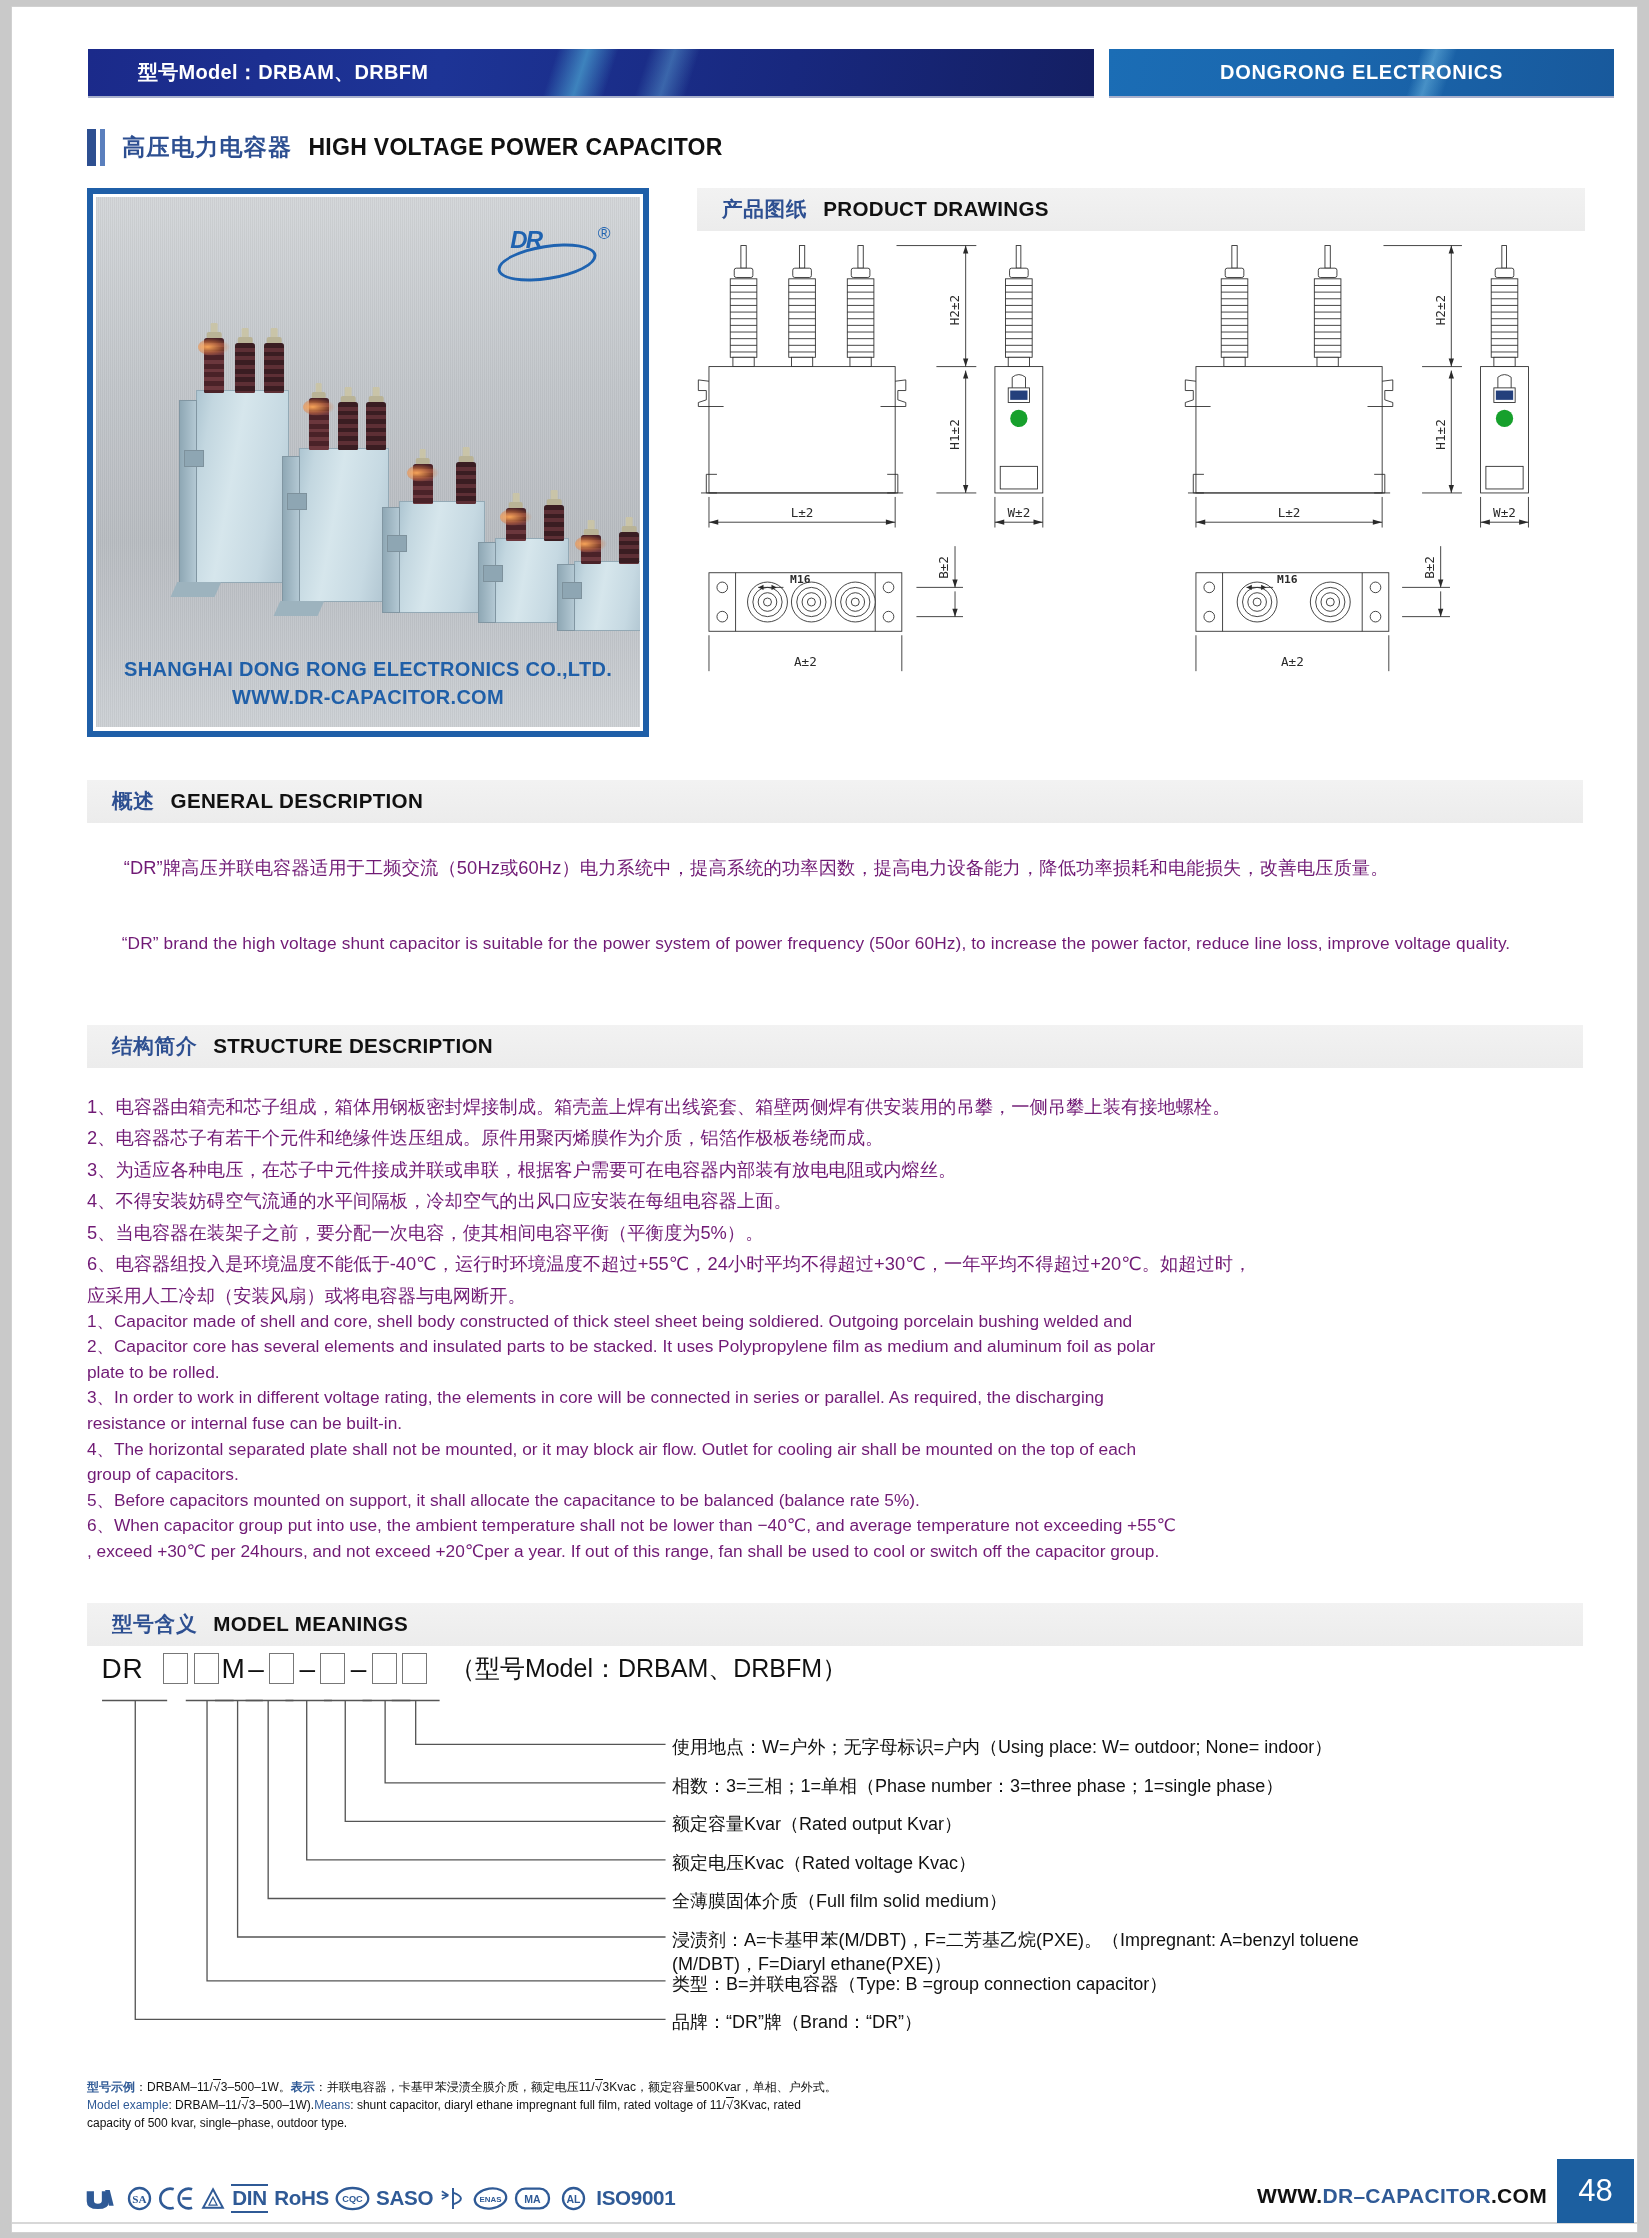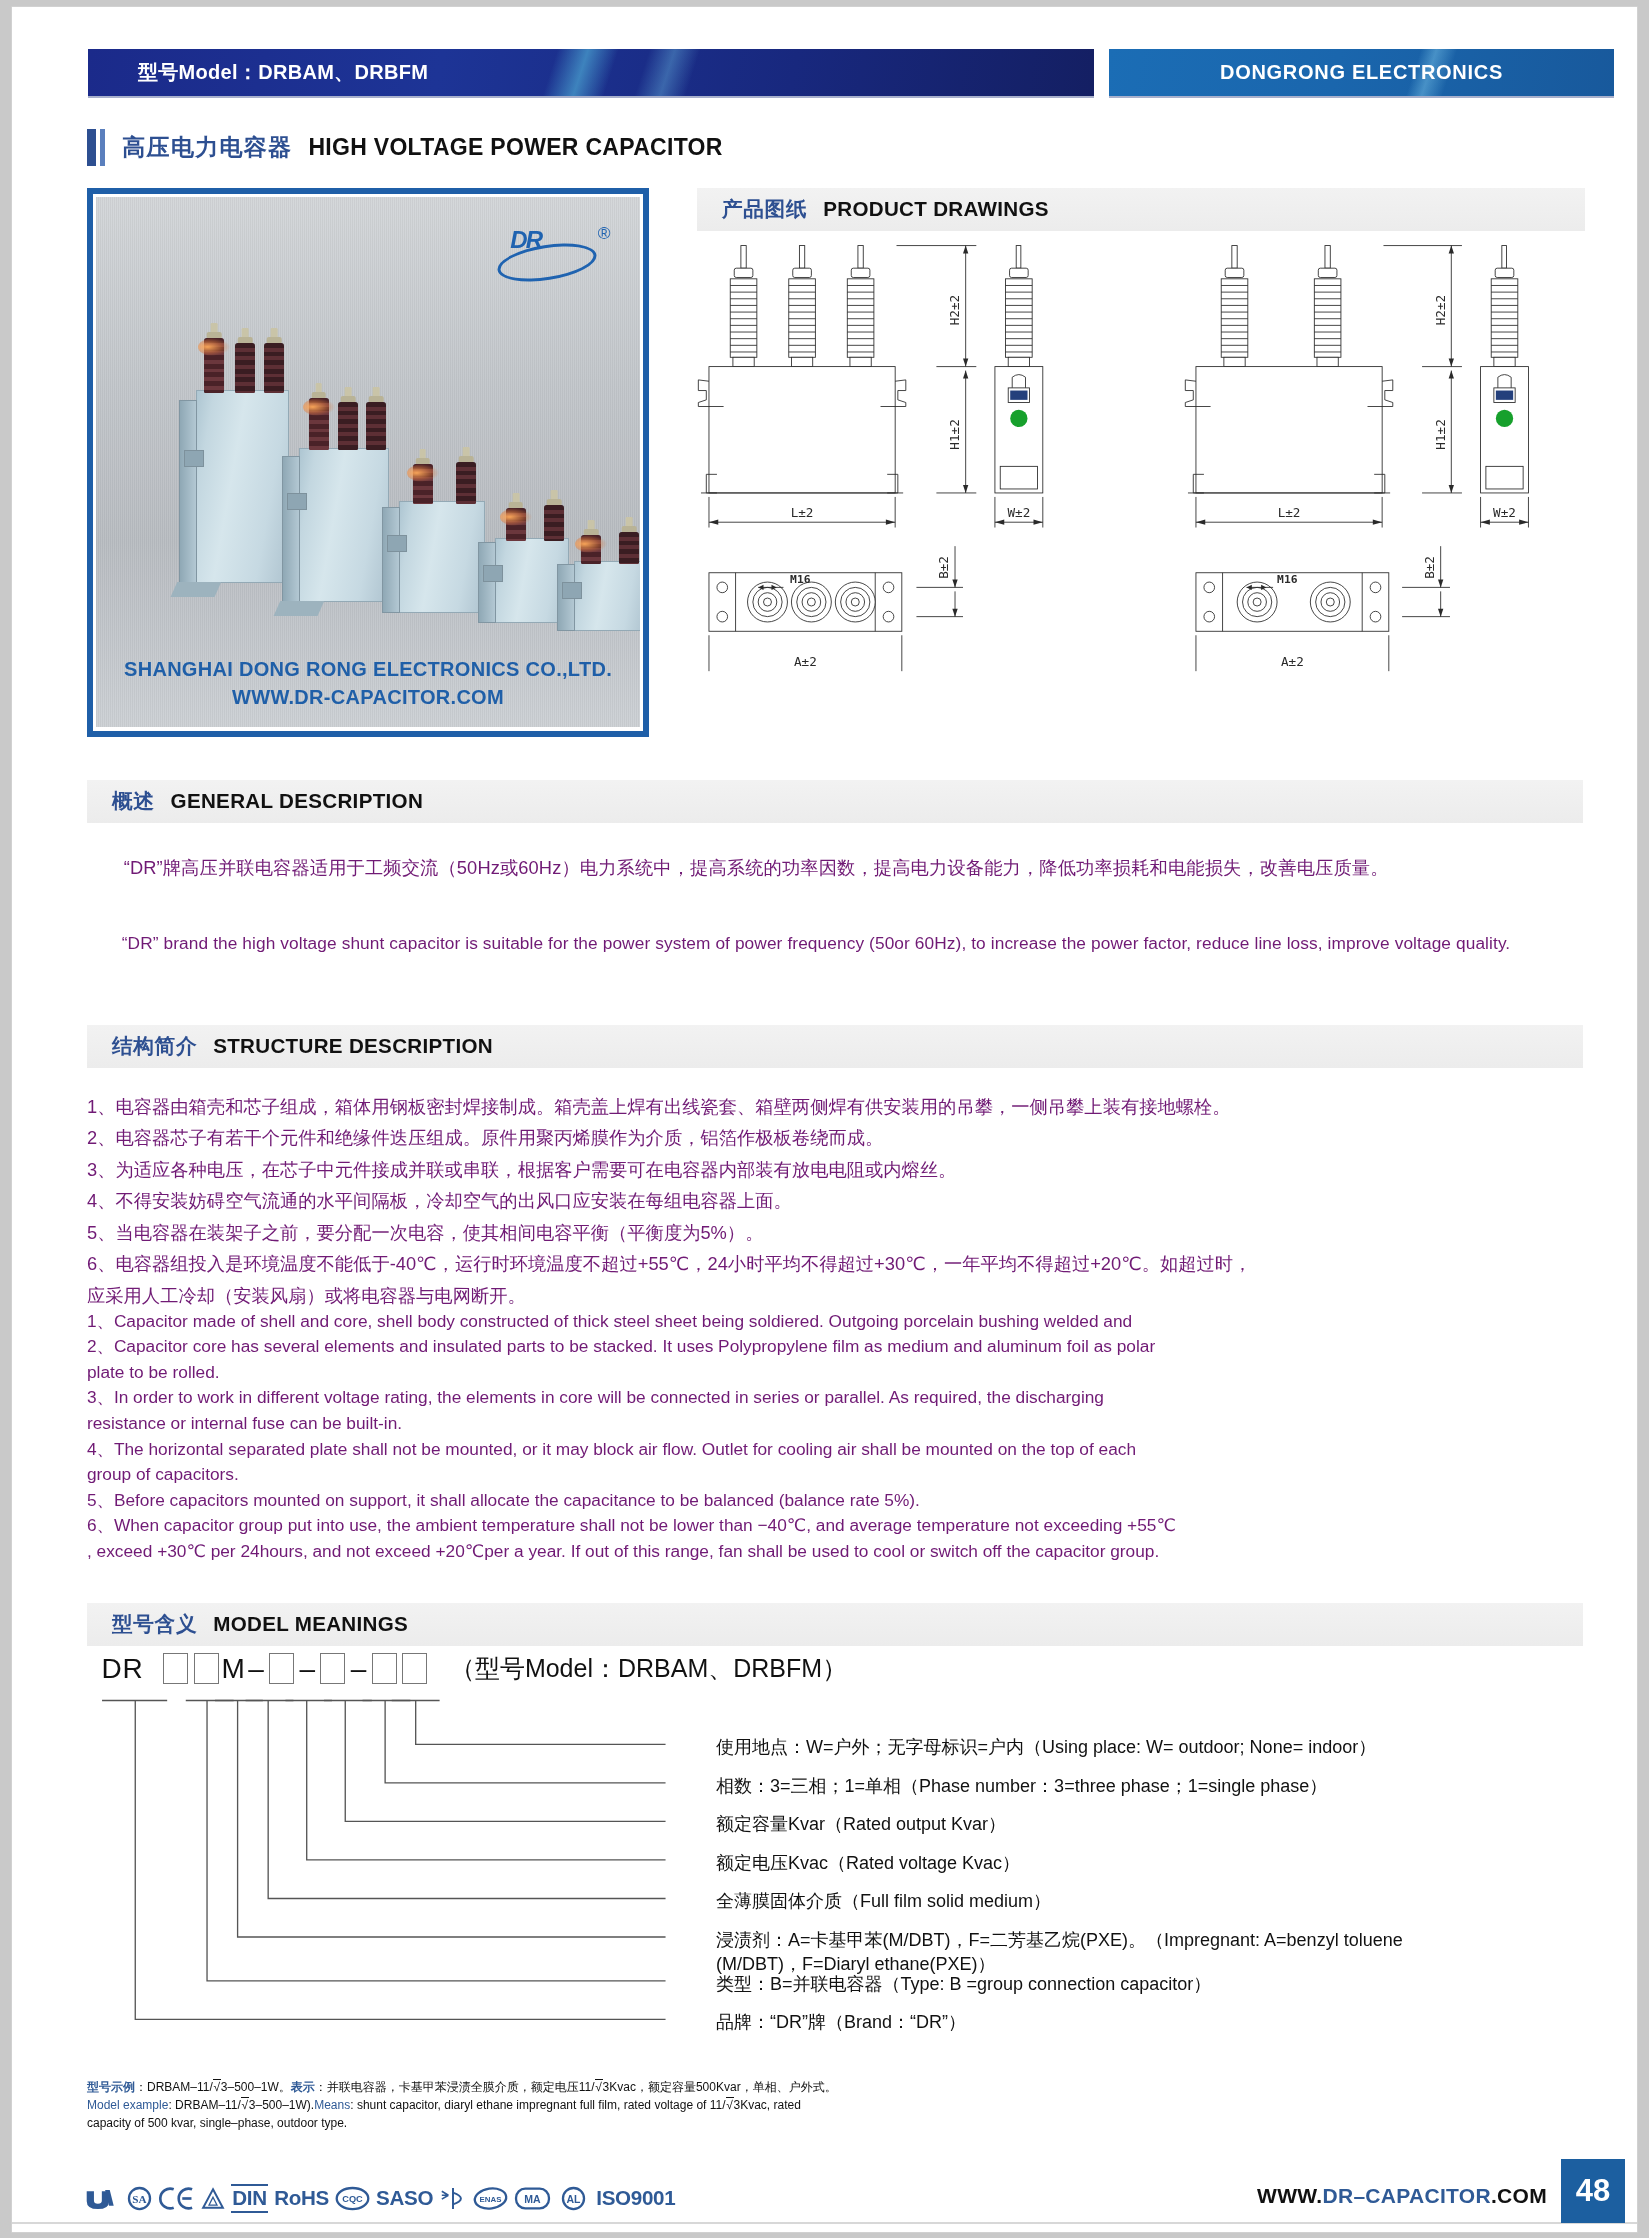--- a/index.html
+++ b/index.html
@@ -146,33 +146,33 @@
   .lines.en > div { font-size: 17.3px;  line-height: 1.48; }
 
   
   .model-dia { position: absolute; left: 75px; top: 1631px; width: 1496px; height: 412px; }
   .mcode { position: absolute; left: 14.6px; top: 14.6px; display: flex; align-items: center; }
   .mcode .lit { font-size: 28px; color: #111; letter-spacing: 0.7px; }
   .mcode .box { width: 25px; height: 31px; border: 1.3px solid #777; margin: 0 2.7px; }
   .mcode .dash { font-size: 28px; color: #111; margin: 0 2.7px; }
   .mcode .paren { font-size: 25px; color: #111; margin-left: 20px; white-space: nowrap; }
   .mlabels { position: absolute; left: 585px; top: 0; width: 911px; }
-  .mlabel { font-size: 18px; color: #111; line-height: 1.4; margin-left: 44px; }
+  .mlabel { font-size: 18px; color: #111; line-height: 1.4; }
 
   
   .footer-line { position: absolute; left: 0; right: 0; bottom: 8px; height: 2px; background: #d8d8d8; }
   .certs { position: absolute; left: 73px; bottom: 18.6px; display: flex; align-items: center; gap: 6px; }
   .certs svg, .certs span { display: block; }
   .cert-txt { color: #2f5a96; font-weight: bold; font-size: 20.6px; letter-spacing: -0.3px; }
   .foot-url { position: absolute; right: 90px; bottom: 24px; font-size: 21px; font-weight: bold; letter-spacing: 0.3px; margin-left: 40px; }
   .foot-url .b { color: #2f5a96; }
   .foot-url .k { color: #111; }
   .pagenum {
-    position: absolute; right: 12px; bottom: 8.6px; width: 64px; height: 64px;
-    background: #1c5fa0; color: #fff; font-size: 31px; font-weight: bold;
+    position: absolute; right: 3px; bottom: 8.6px; width: 77px; height: 64px;
+    background: #1c5fa0; color: #fff; font-size: 31px; font-weight: normal;
     display: flex; align-items: center; justify-content: center;
   }
 </style>
 </head>
 <body>
 
 <div class="page">
 
   <div class="banner-left">
     <div class="txt">型号Model：DRBAM、DRBFM</div>

